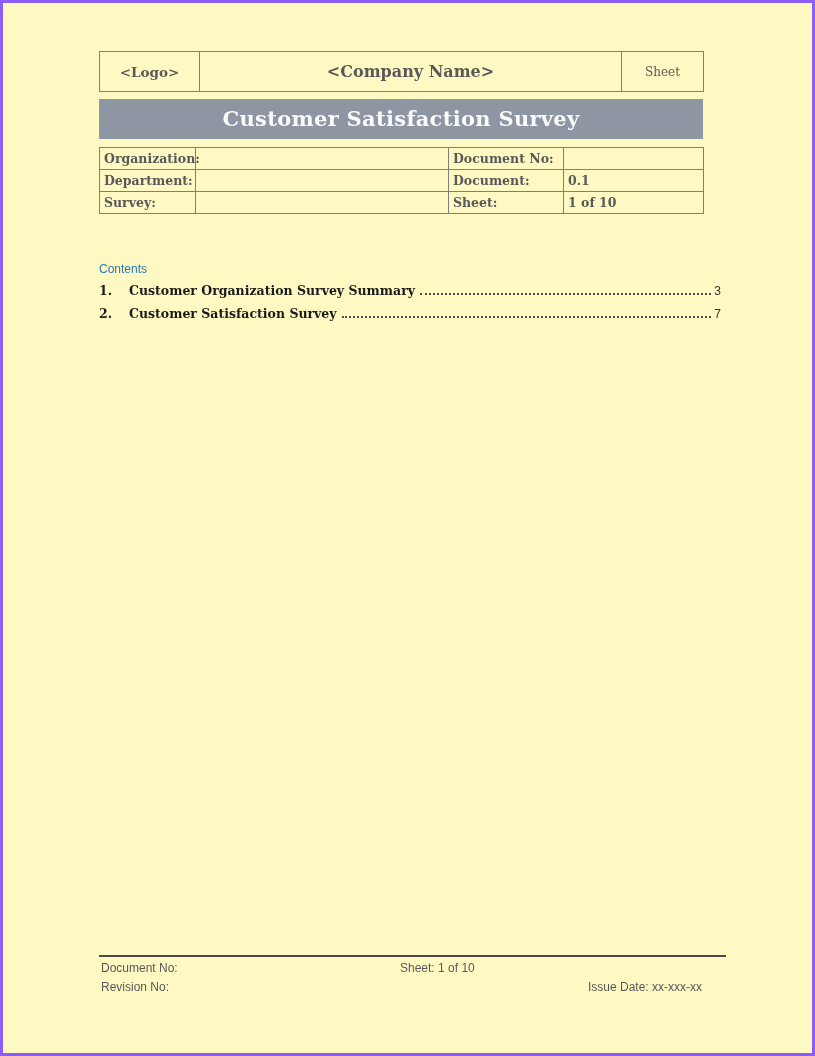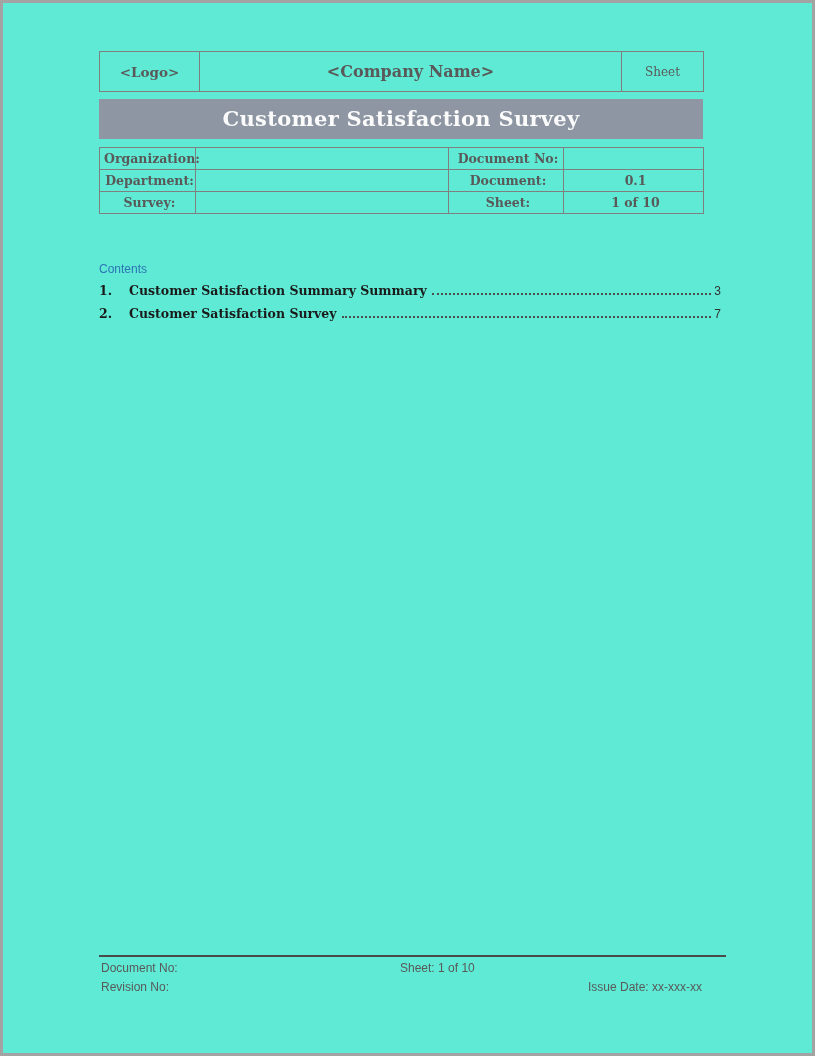--- a/index.html
+++ b/index.html
@@ -1,21 +1,21 @@
 <!DOCTYPE html>
 <html><head>
 <meta charset="utf-8">
 <style>
   * { margin: 0; padding: 0; box-sizing: border-box; }
   html, body { background: #ffffff; }
   body { width: 815px; height: 1056px; position: relative; font-family: "DejaVu Serif", serif; }
 
   .page {
     position: absolute; left: 0; top: 0; width: 815px; height: 1056px;
-    background: #5eead4; border: 3px solid #a3a3a3; overflow: hidden;
+    background: #fef9c3; border: 3px solid #8b5cf6; overflow: hidden;
   }
 
   
   table { border-collapse: collapse; table-layout: fixed; }
   .header-table {
     position: absolute; left: 96px; top: 48px; width: 604px;
   }
   .header-table td {
     border: 1px solid #7f7f7f; height: 40px; text-align: center; vertical-align: middle;
     color: #595959;
@@ -31,21 +31,21 @@
     font-weight: bold; font-size: 21px; letter-spacing: 0.3px;
     text-align: center; line-height: 40px;
   }
 
   
   .info-table {
     position: absolute; left: 96px; top: 144px; width: 604px;
   }
   .info-table td {
     border: 1px solid #7f7f7f; height: 22px; vertical-align: middle;
-    font-weight: bold; font-size: 12.5px; color: #595959; padding-left: 4px; text-align: center;
+    font-weight: bold; font-size: 12.5px; color: #595959; padding-left: 4px;
   }
   .col-label1 { width: 96px; }
   .col-value1 { width: 253px; }
   .col-label2 { width: 115px; }
   .col-value2 { width: 140px; }
 
   
   .contents {
     position: absolute; left: 96px; top: 259px; width: 622px;
   }
@@ -119,21 +119,21 @@
       <td class="col-value2">1 of 10</td>
     </tr>
   </tbody>
     </table>
 
   <div class="contents">
     <div class="contents-heading">Contents</div>
 
     <div class="toc-entry">
       <span class="toc-num">1.</span>
-      <span class="toc-title">Customer Satisfaction Summary Summary</span>
+      <span class="toc-title">Customer Organization Survey Summary</span>
       <span class="toc-leader"></span>
       <span class="toc-page">3</span>
     </div>
 
     <div class="toc-entry">
       <span class="toc-num">2.</span>
       <span class="toc-title">Customer Satisfaction Survey</span>
       <span class="toc-leader"></span>
       <span class="toc-page">7</span>
     </div>

